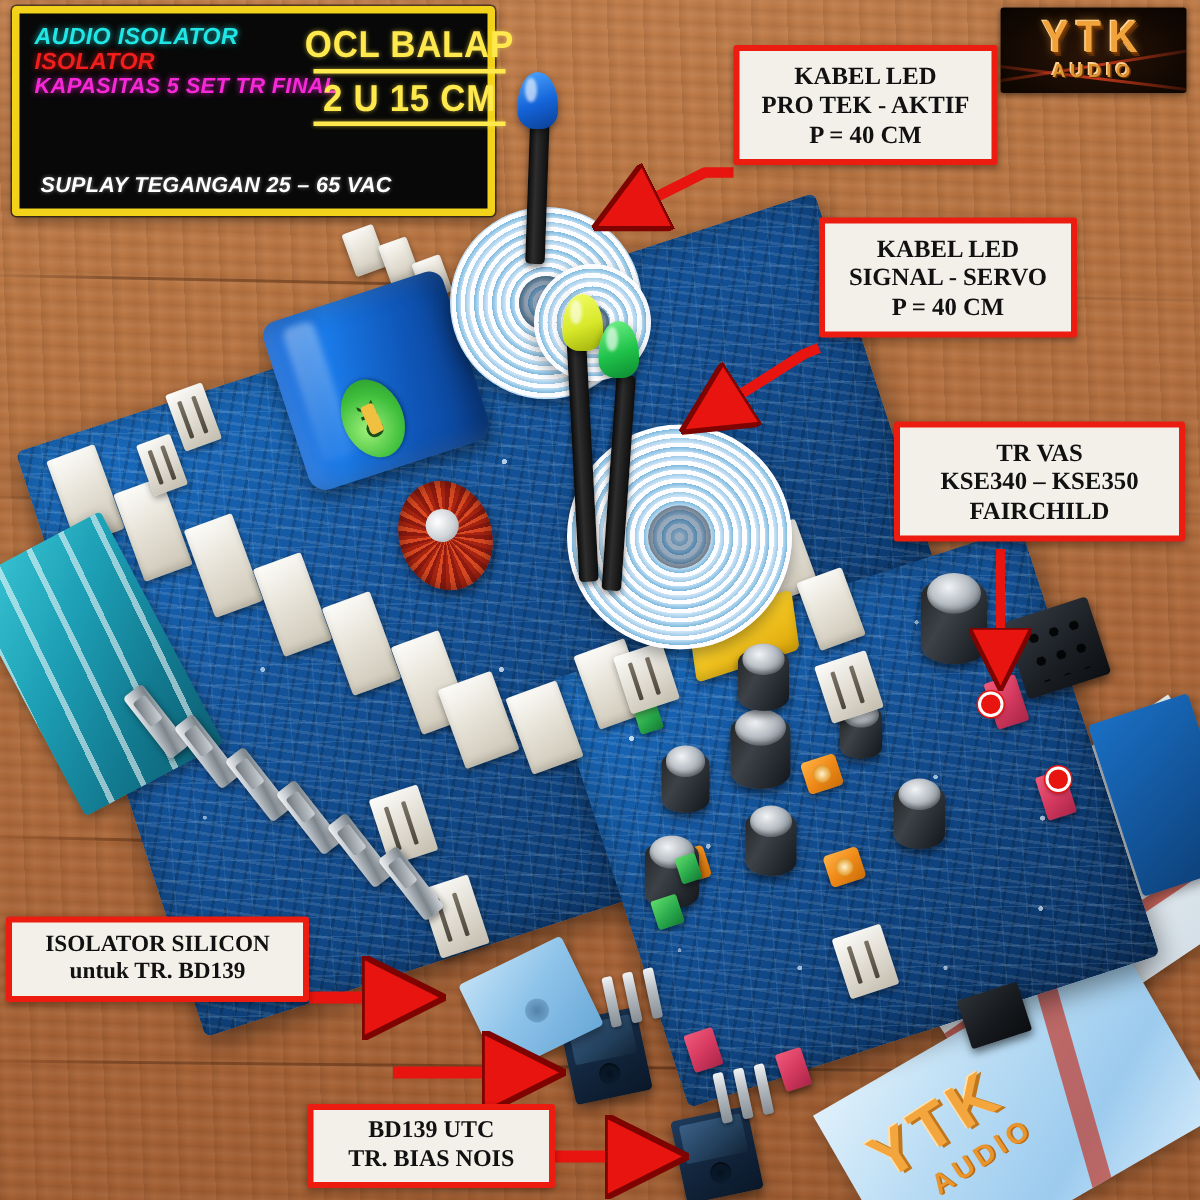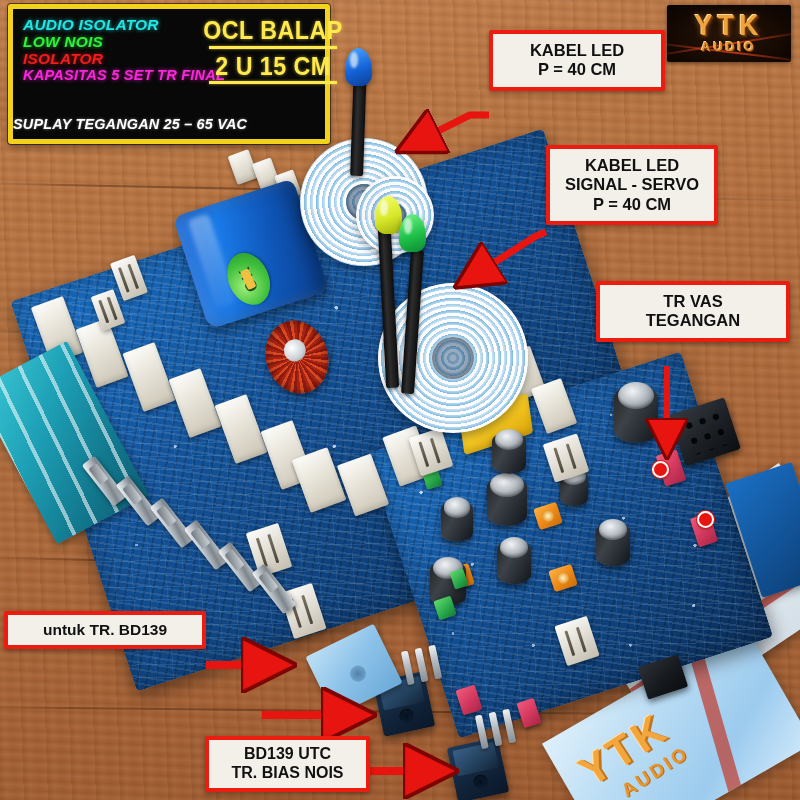--- a/index.html
+++ b/index.html
@@ -46,21 +46,21 @@
     white-space: nowrap; line-height: 1.04;
   }
   .s1 { font-size: 15.5px; color: #20e6e6; text-shadow: 0 0 4px rgba(32,230,230,.75); }
   .s2 { font-size: 15.5px; color: #2ef23a; text-shadow: 0 0 4px rgba(46,242,58,.7); }
   .s3 { font-size: 15.5px; color: #f21d1d; text-shadow: 0 0 4px rgba(242,29,29,.7); }
   .s4 { font-size: 14.6px; color: #f828d8; text-shadow: 0 0 4px rgba(248,40,216,.75); }
   .s5 {
     font-size: 14.4px; color: #ffffff; text-shadow: 0 0 3px rgba(255,255,255,.45);
     margin-top: 5px; grid-column: span 2;
   }
-  #spec-bottom { position:absolute; left: 0; bottom: 7px; }
+  #spec-bottom { position:absolute; left: 14px; bottom: 7px; }
   .bigline {
     font-family: "Liberation Sans", sans-serif;
     font-weight: bold; color: #ffe94d; font-size: 25px;
     letter-spacing: .5px; line-height: 1.06; white-space: nowrap;
     text-shadow: 0 0 4px rgba(255,233,77,.55);
     transform: scaleX(.93); transform-origin: center;
   }
   .bigrule { width: 128px; height: 3px; background: #ffe94d; margin: 2px 0 4px 0; box-shadow: 0 0 3px rgba(255,233,77,.6);}
 
   
@@ -97,21 +97,21 @@
     border-radius: 2px;
     color: #111;
     font-weight: bold;
     text-align: center;
     line-height: 1.18;
     box-shadow: 0 2px 5px rgba(0,0,0,.35);
     padding: 5px 8px;
     display: flex; flex-direction: column; align-items: center; justify-content: center;
     z-index: 40;
   }
-  .callout .ln { white-space: nowrap; }
+  .callout .ln { white-space: nowrap; font-family: Liberation Serif, serif; }
 
   #co-protek  { left: 489px; top:  30px; width: 176px; font-size: 16.5px; padding: 7px 6px; }
   #co-signal  { left: 546px; top: 145px; width: 172px; font-size: 16.5px; padding: 7px 6px; }
   #co-trvas   { left: 596px; top: 281px; width: 194px; font-size: 16.5px; padding: 7px 6px; }
   #co-isolator{ left:   4px; top: 611px; width: 202px; font-size: 15.5px; padding: 6px 5px; }
   #co-driver  { left:  96px; top: 674px; width: 166px; font-size: 16px;   padding: 6px 5px; }
   #co-bias    { left: 205px; top: 736px; width: 165px; font-size: 16px;   padding: 5px 5px; }
 
   
   svg#leaders { position: absolute; inset: 0; width: 800px; height: 800px; z-index: 35; pointer-events: none; }
@@ -631,21 +631,20 @@
     <path d="M206,665 L286,665" stroke="#e8140f" stroke-width="8" fill="none" marker-end="url(#ah)"></path>
 
     <path d="M262,715 L366,715" stroke="#e8140f" stroke-width="8" fill="none" marker-end="url(#ah)"></path>
 
     <path d="M370,771 L448,771" stroke="#e8140f" stroke-width="8" fill="none" marker-end="url(#ah)"></path>
   </svg>
 
   <div id="spec-banner">
     <div id="spec-left">
       <div class="specline s1">AUDIO ISOLATOR</div>
-      <div class="specline s2">LOW NOIS</div>
       <div class="specline s3">ISOLATOR</div>
       <div class="specline s4">KAPASITAS 5 SET TR FINAL</div>
     </div>
     <div id="spec-right">
       <div class="bigline">OCL BALAP</div>
       <div class="bigrule"></div>
       <div class="bigline">2 U 15 CM</div>
       <div class="bigrule"></div>
     </div>
     <div id="spec-bottom">
@@ -653,35 +652,38 @@
     </div>
   </div>
 
   <div id="ytk-logo">
     <div id="ytk-mark">YTK</div>
     <div id="ytk-sub">AUDIO</div>
   </div>
 
   <div class="callout" id="co-protek">
     <div class="ln">KABEL LED</div>
+    <div class="ln">PRO TEK - AKTIF</div>
     <div class="ln">P = 40 CM</div>
   </div>
 
   <div class="callout" id="co-signal">
     <div class="ln">KABEL LED</div>
     <div class="ln">SIGNAL - SERVO</div>
     <div class="ln">P = 40 CM</div>
   </div>
 
   <div class="callout" id="co-trvas">
     <div class="ln">TR VAS</div>
-    <div class="ln">TEGANGAN</div>
+    <div class="ln">KSE340 – KSE350</div>
+    <div class="ln">FAIRCHILD</div>
   </div>
 
   <div class="callout" id="co-isolator">
+    <div class="ln">ISOLATOR SILICON</div>
     <div class="ln">untuk TR. BD139</div>
   </div>
 
 
   <div class="callout" id="co-bias">
     <div class="ln">BD139 UTC</div>
     <div class="ln">TR. BIAS NOIS</div>
   </div>
 
 </div>

